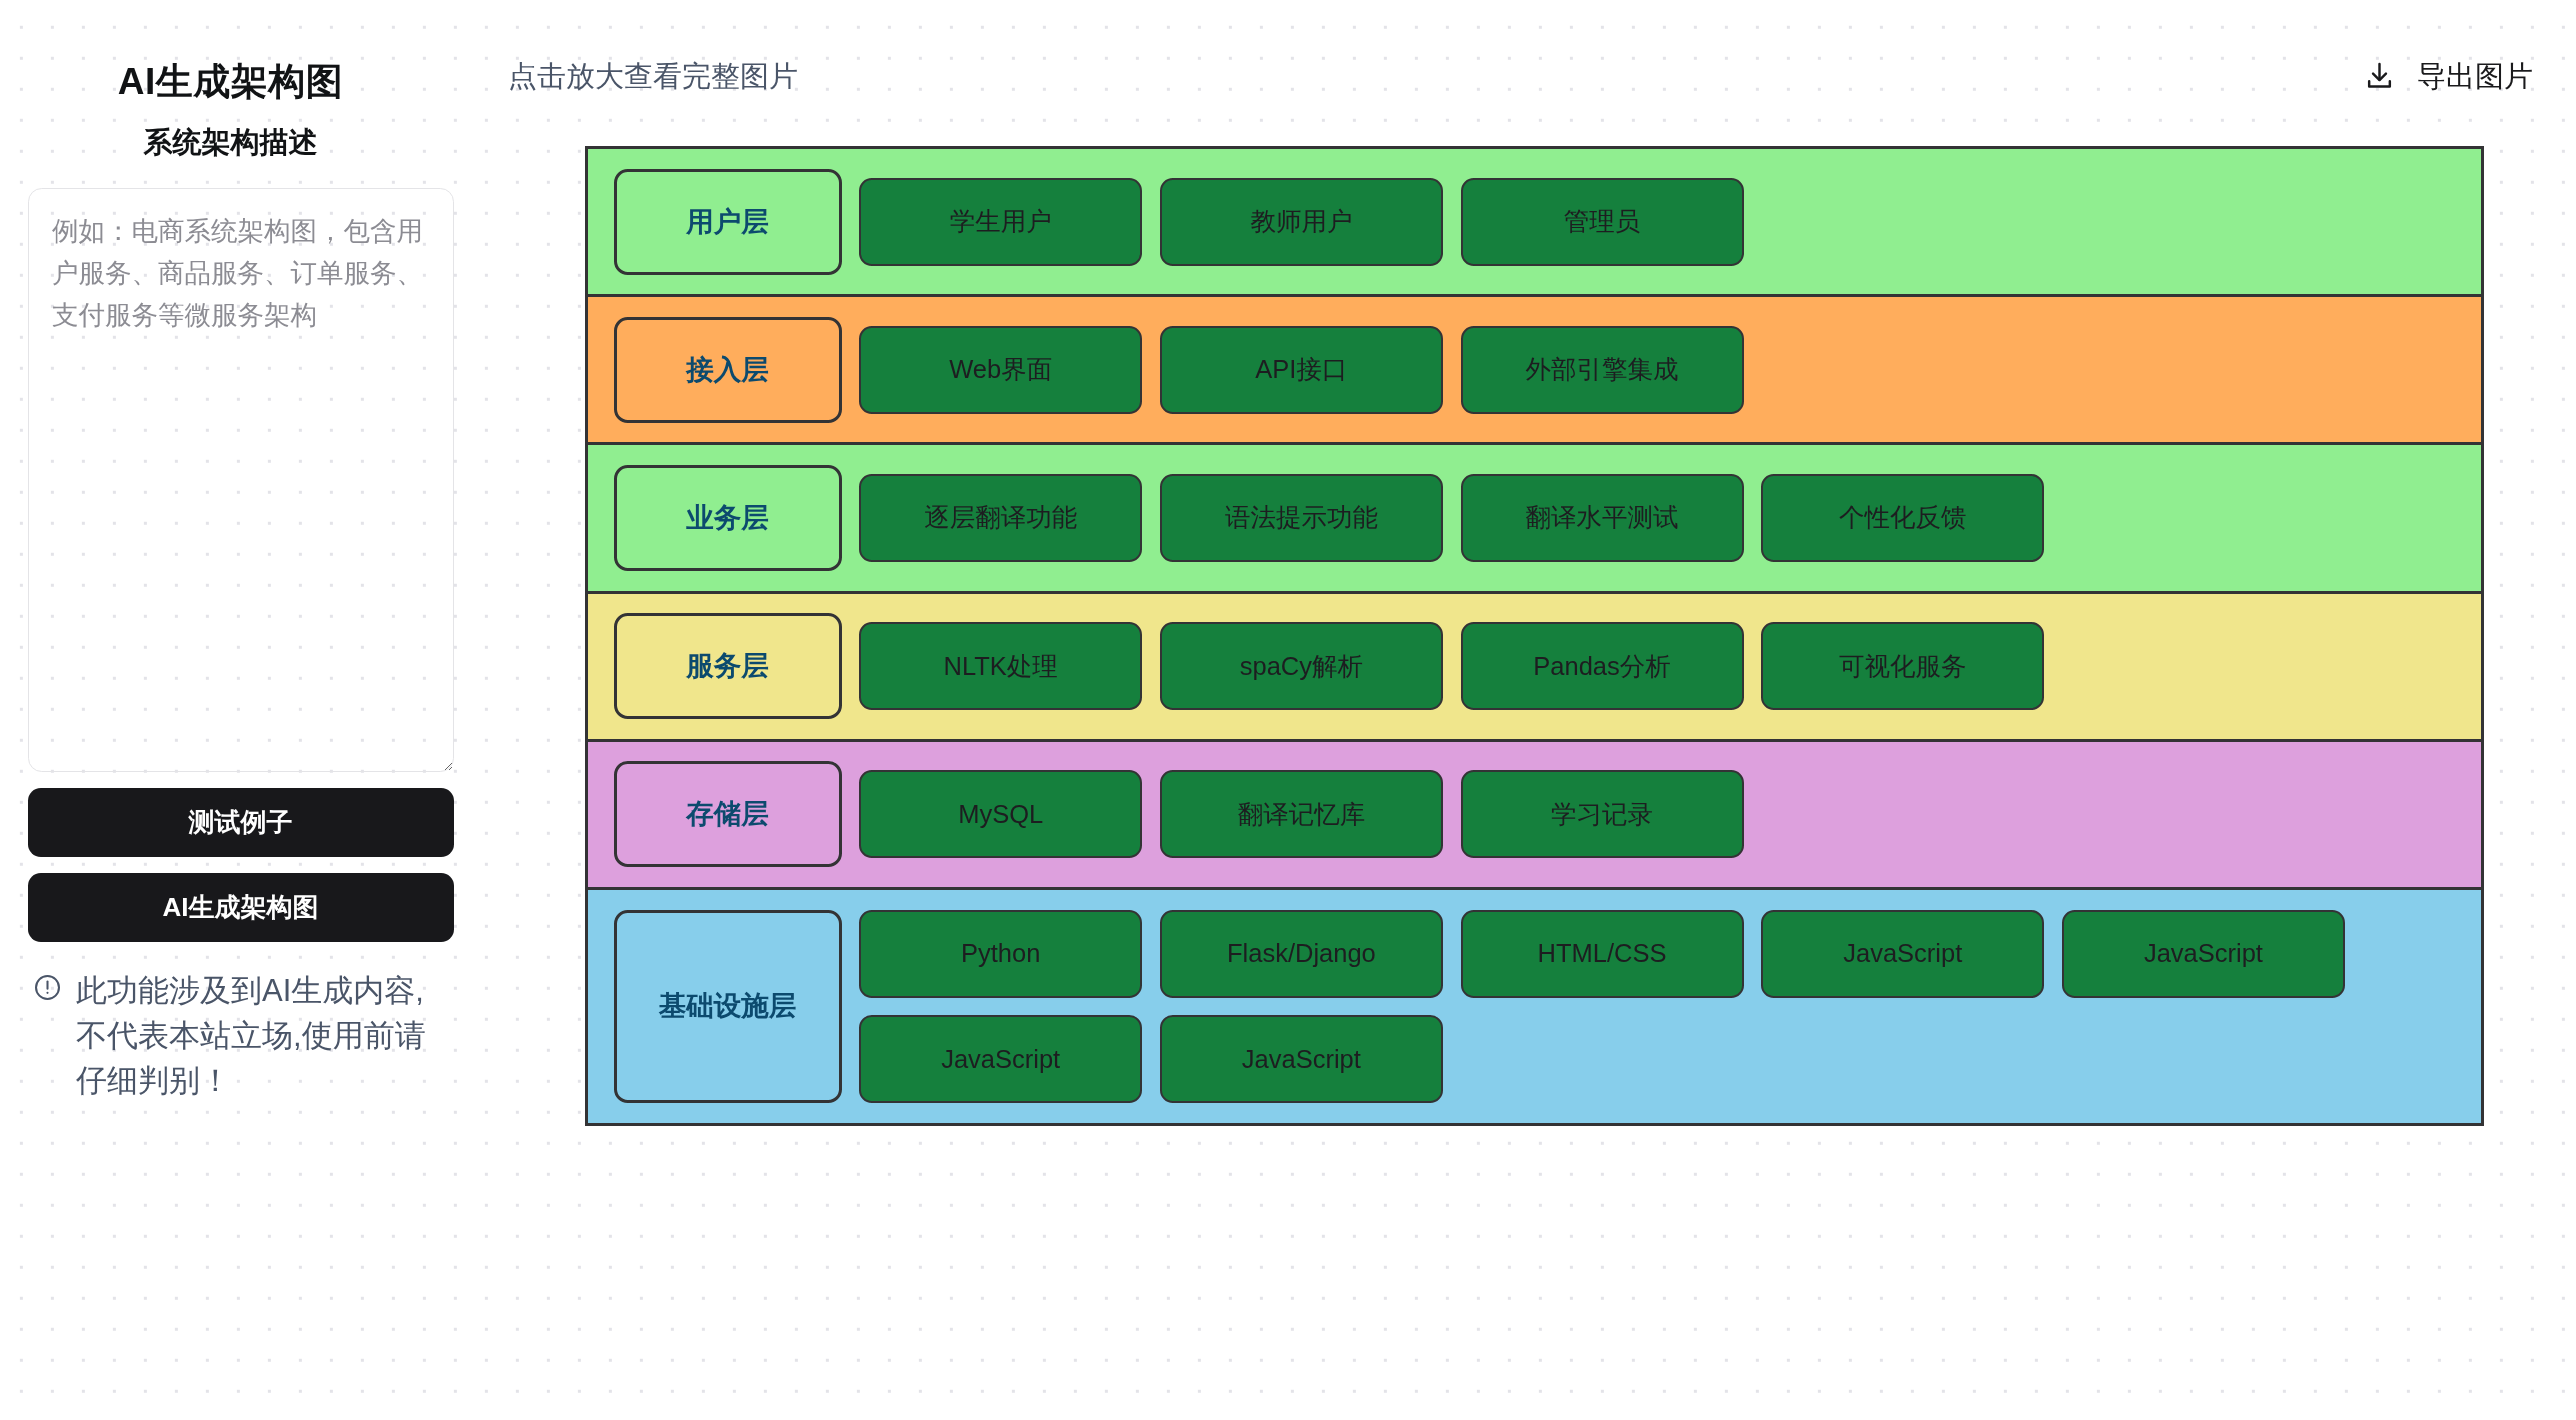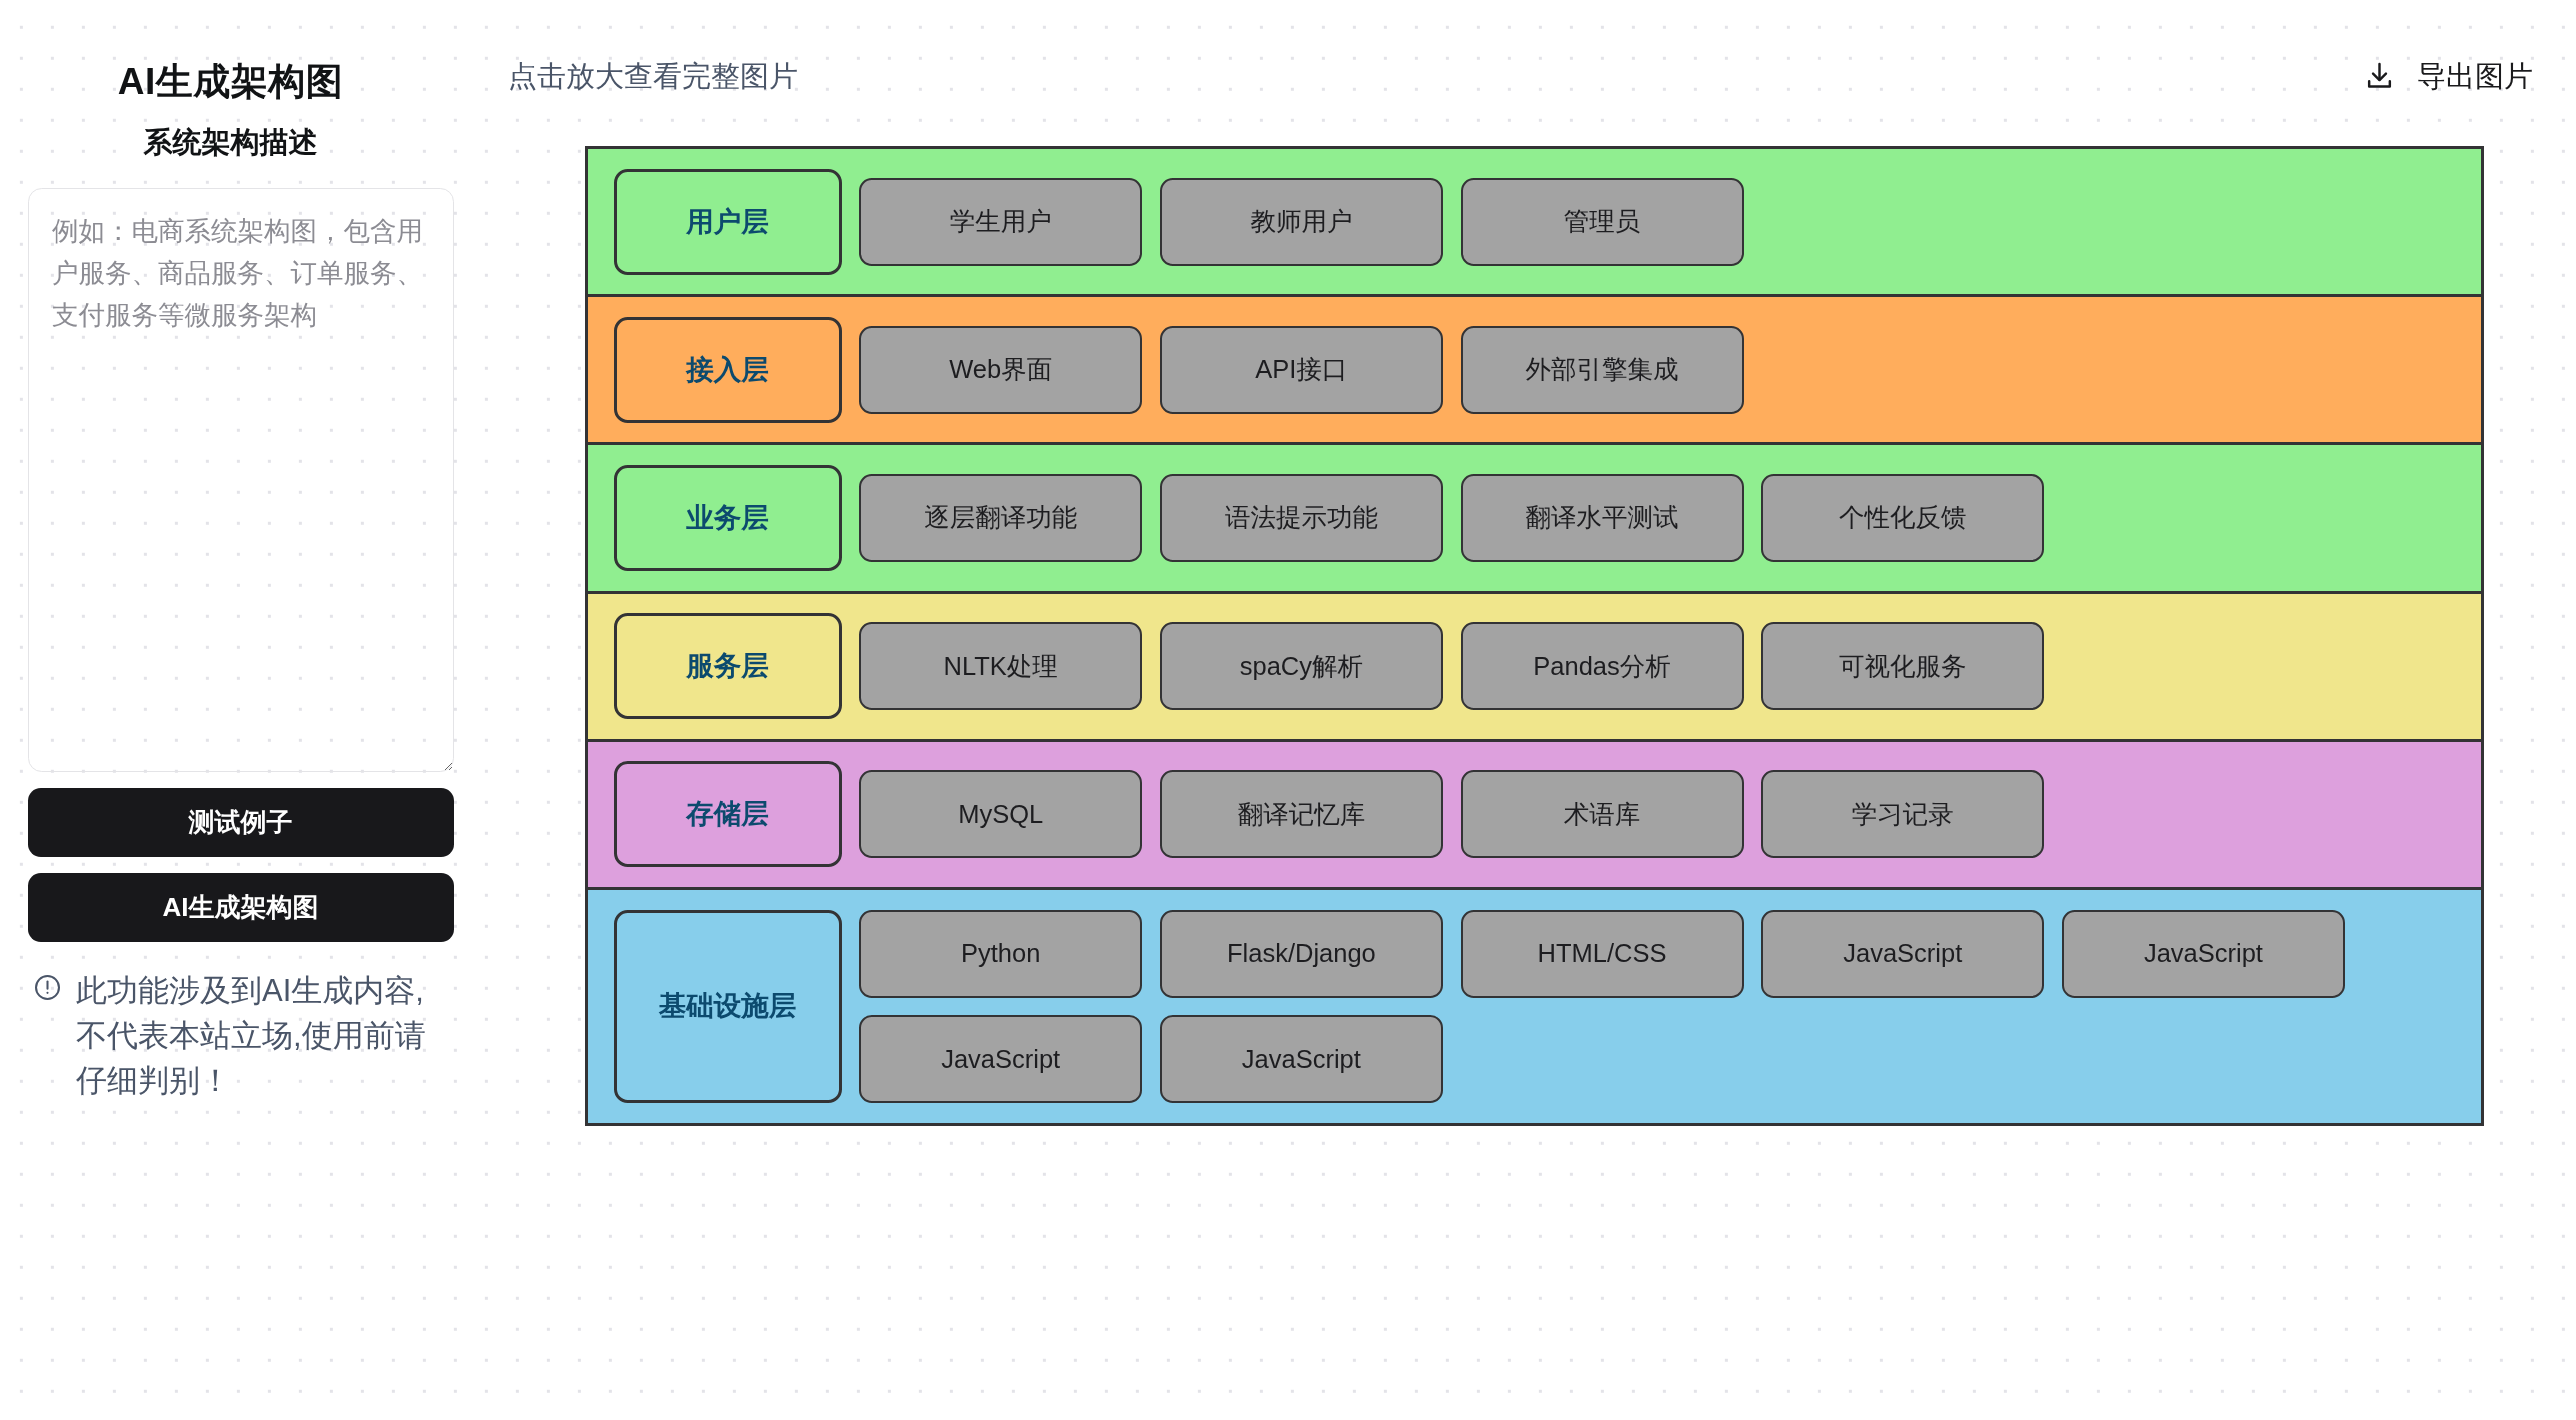--- a/index.html
+++ b/index.html
@@ -143,21 +143,21 @@
   .layer-boxes {
     flex: 1 1 auto;
     display: flex;
     flex-wrap: wrap;
     gap: 17.7px;
     align-content: center;
   }
   .node-box {
     width: 283px;
     height: 88px;
-    background: #a3a3a3;
+    background: #15803d;
     border: 2.9px solid #333335;
     border-radius: 12.8px;
     display: flex;
     align-items: center;
     justify-content: center;
     font-size: 25.5px;
     color: #1d1d20;
     text-align: center;
     padding: 0 7.8px;
   }
@@ -235,21 +235,20 @@
         <div class="node-box">spaCy解析</div>
         <div class="node-box">Pandas分析</div>
         <div class="node-box">可视化服务</div>
       </div>
     </div>
     <div class="layer" style="background: rgb(221, 160, 221);">
       <div class="layer-label" style="background: rgb(221, 160, 221);">存储层</div>
       <div class="layer-boxes">
         <div class="node-box">MySQL</div>
         <div class="node-box">翻译记忆库</div>
-        <div class="node-box">术语库</div>
         <div class="node-box">学习记录</div>
       </div>
     </div>
     <div class="layer tall" style="background: rgb(135, 206, 235);">
       <div class="layer-label" style="background: rgb(135, 206, 235);">基础设施层</div>
       <div class="layer-boxes">
         <div class="node-box">Python</div>
         <div class="node-box">Flask/Django</div>
         <div class="node-box">HTML/CSS</div>
         <div class="node-box">JavaScript</div>

